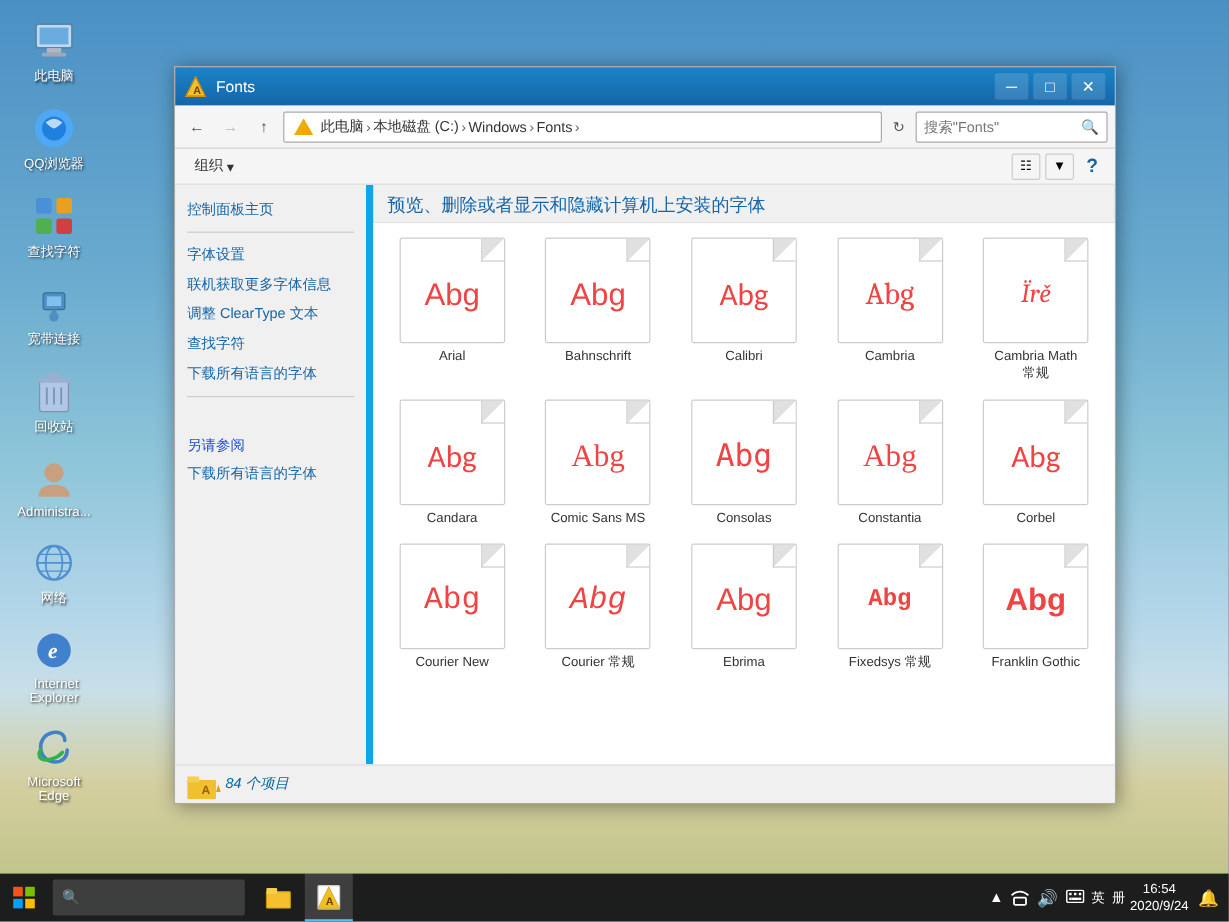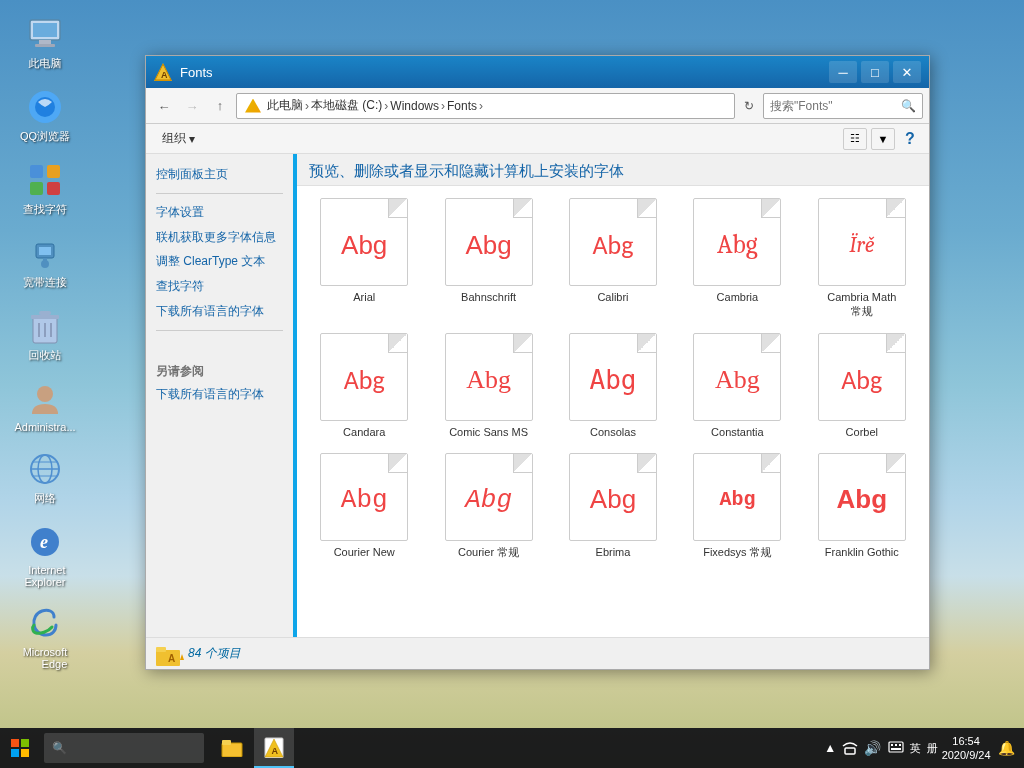--- a/index.html
+++ b/index.html
@@ -336,32 +336,32 @@
 
     
     .main-area {
       display: flex;
       flex: 1;
       overflow: hidden;
     }
 
     
     .left-panel {
-      width: 151px;
+      width: 165px;
       background: #f0f0f0;
-      border-right: 4px solid #0ea5e9;
+      border-right: 6px solid #0ea5e9;
       padding: 12px 10px;
       overflow-y: auto;
       flex-shrink: 0;
     }
     .panel-section-title {
       font-size: 12px;
-      color: #737373;
+      color: #1d4ed8;
       margin-bottom: 6px;
-      font-weight: bold;
+      font-weight: normal;
       margin-top: 32px;
     }
     .panel-link {
       display: block;
       font-size: 12px;
       color: #1565a8;
       text-decoration: none;
       margin-bottom: 8px;
       cursor: pointer;
       line-height: 1.4;
@@ -590,21 +590,21 @@
       <div class="icon-label" style="white-space:pre-line; text-align:right;">Internet
 Explorer</div>
     </div>
     <div class="desktop-icon">
       <div class="icon-img">
         <svg width="38" height="38" viewBox="0 0 38 38">
           <path d="M28 12 C28 6 22 4 16 6 C10 8 7 14 8 20 C9 26 14 30 20 30 C26 30 30 26 30 20" fill="none" stroke="#4080cc" stroke-width="3" stroke-linecap="round"></path>
           <path d="M8 20 C6 22 6 27 10 28 C14 29 22 27 26 22" fill="none" stroke="#30b050" stroke-width="3" stroke-linecap="round"></path>
         </svg>
       </div>
-      <div class="icon-label" style="white-space:pre-line; text-align:right;">Microsoft
+      <div class="icon-label" style="white-space:pre-line; text-align:center;">Microsoft
 Edge</div>
     </div>
   </div>
 
   <div class="fonts-window">
 
     <div class="title-bar">
       <div class="title-bar-icon">
         <svg width="18" height="18" viewBox="0 0 18 18">
           <polygon points="9,1 17,17 1,17" fill="#f0c030" stroke="#c08000" stroke-width="1"></polygon>

